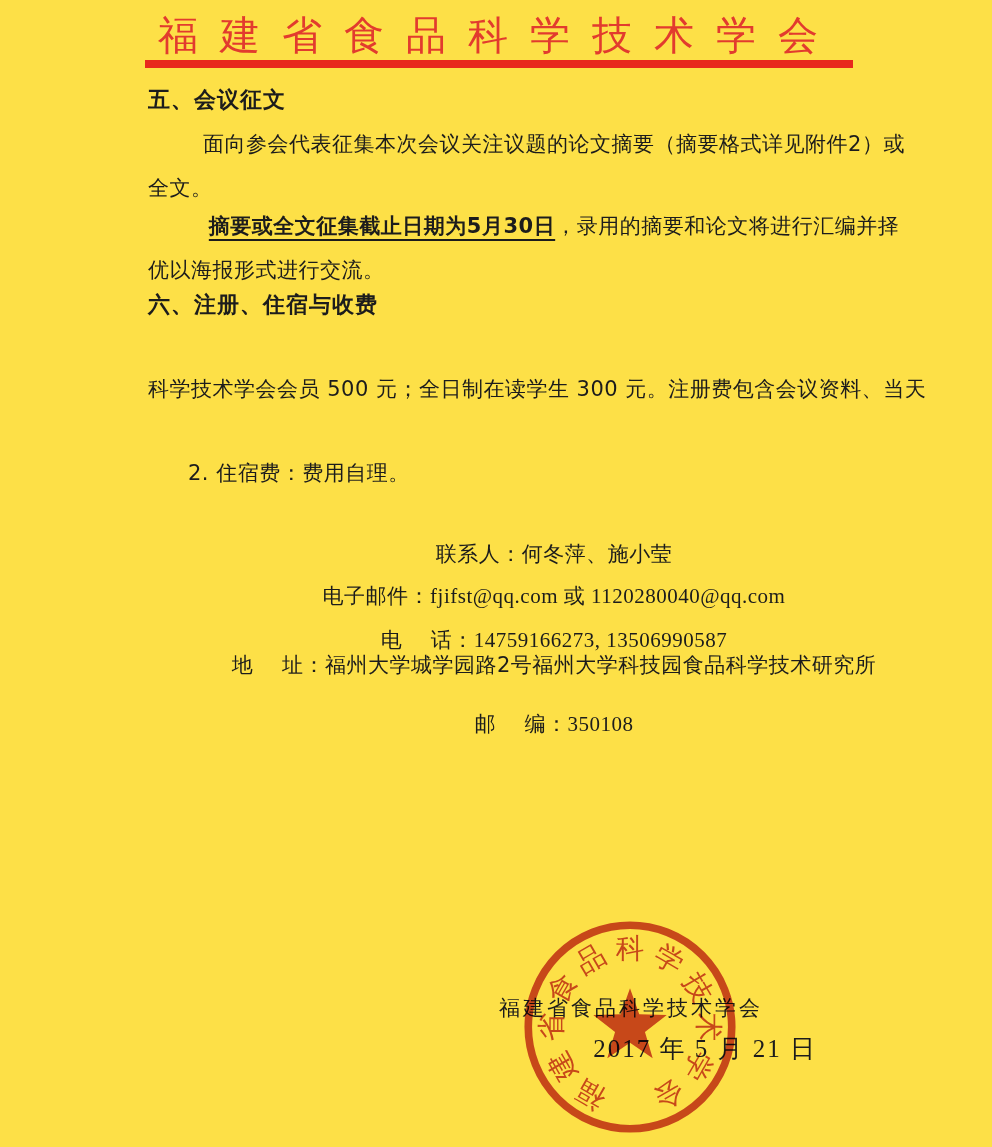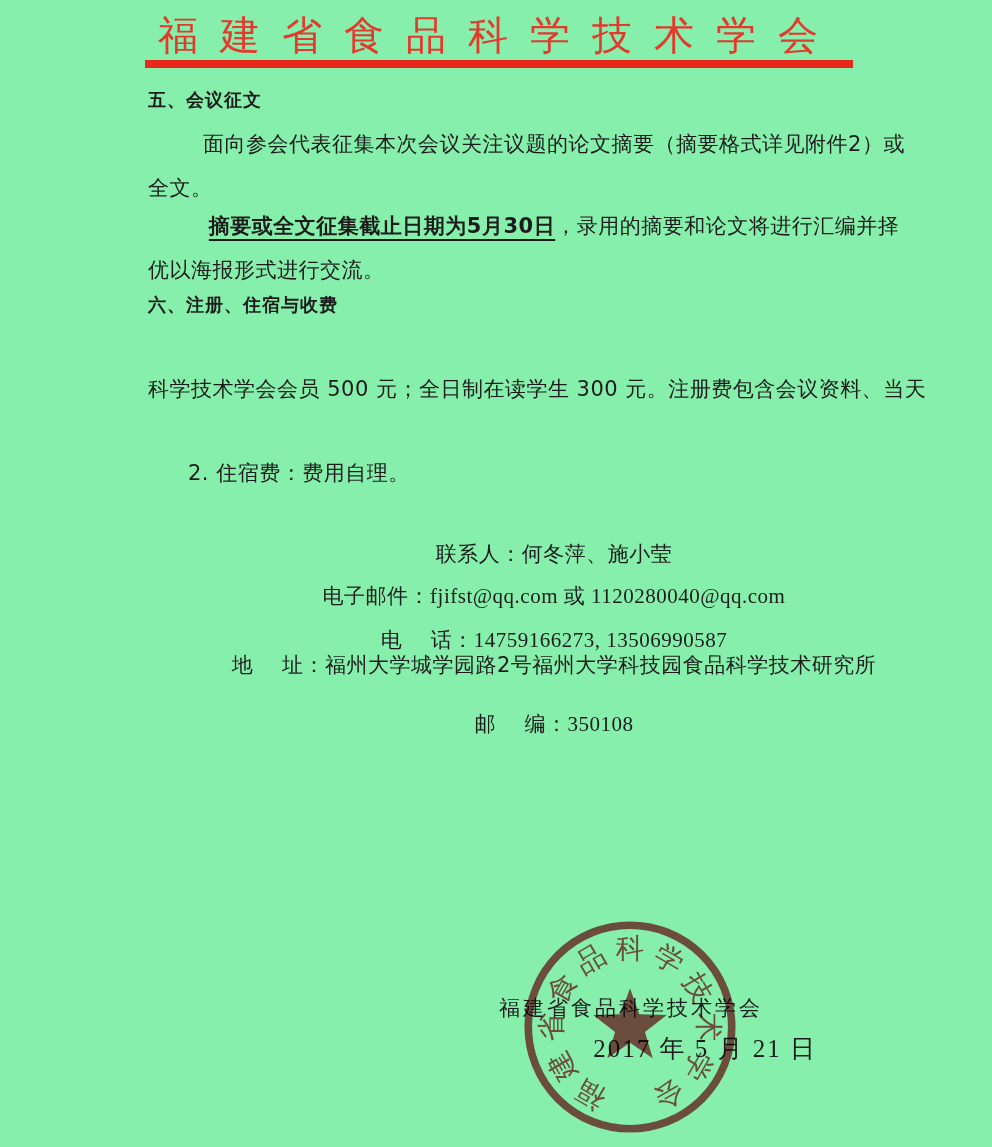--- a/index.html
+++ b/index.html
@@ -1,20 +1,20 @@
 <!DOCTYPE html>
 <html style="--accent-red: #e23b2e; --rule-red: #e8291c; --stamp-red: #c23a43; --text-color: #1c1c1c;"><head>
 <meta charset="utf-8">
 <style>
   html, body { margin: 0; padding: 0; background: #888; }
   .page {
     position: relative;
     width: 992px; height: 1147px;
     margin: 0 auto;
-    background: #86efac;
+    background: #fde047;
     overflow: hidden;
     font-family: "DejaVu Sans", sans-serif;
     color: var(--text-color, #1c1c1c);
   }
   .letterhead-title {
     position: absolute;
     top: 8px; left: 145px; width: 708px;
     margin: 0;
     text-align: center;
     font-size: 40px;
@@ -29,21 +29,21 @@
     background: var(--rule-red, #e8291c);
   }
   .line {
     position: absolute;
     left: 148px; width: 716px;
     font-size: 21px;
     letter-spacing: 0.5px;
     white-space: nowrap;
     line-height: 30px;
   }
-  .heading { font-weight: bold; font-size: 18px; letter-spacing: 1px; }
+  .heading { font-weight: bold; font-size: 22px; letter-spacing: 1px; }
   .indent { padding-left: 48px; text-align: center; }
   .indent-item { padding-left: 40px; }
   .deadline {
     font-weight: bold;
     text-decoration: underline;
     text-decoration-thickness: 2px;
     text-underline-offset: 6px;
   }
   .latin { font-family: "Liberation Serif", serif; letter-spacing: 0.5px; }
   .contact-label { display: inline-block; }

